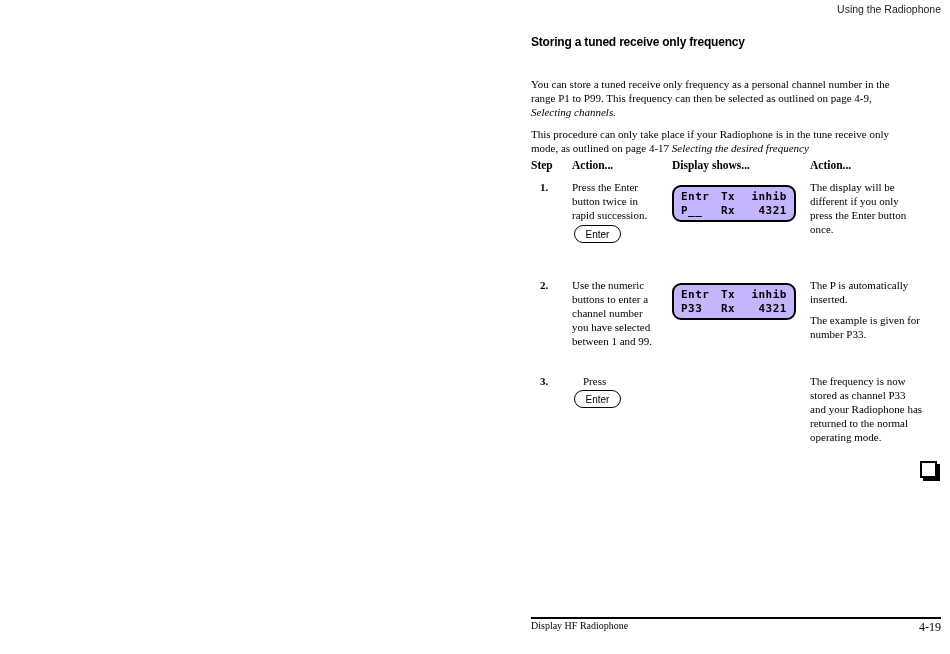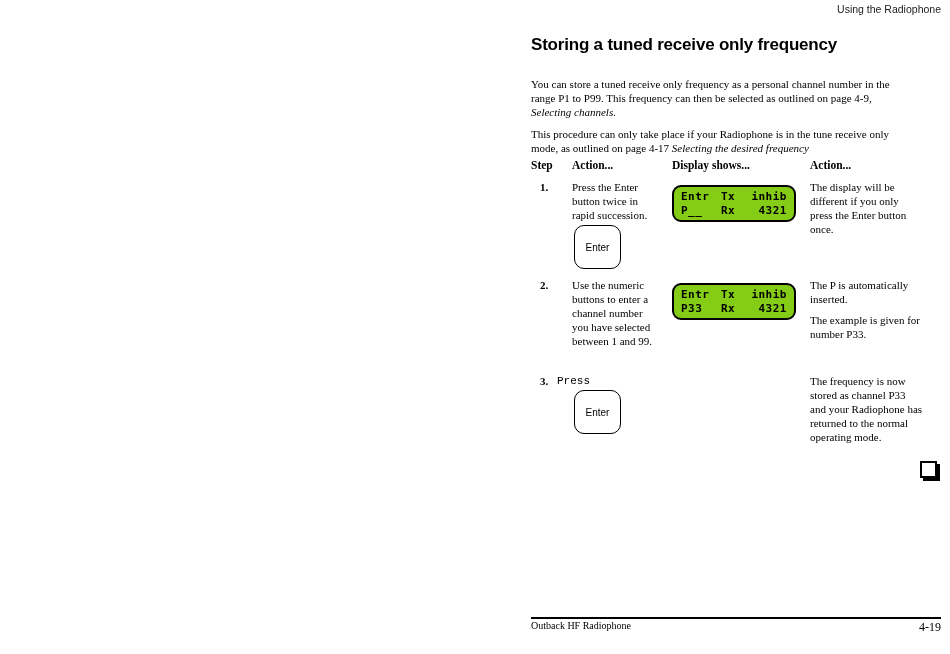--- a/index.html
+++ b/index.html
@@ -14,21 +14,21 @@
   .abs { position:absolute; }
   .sans { font-family:"Liberation Sans", sans-serif; }
   .pre { white-space:pre-line; }
 
   .header-right {
     top:3px; right:9px;
     font-size:10.5px; color:#222;
   }
   .title {
     left:531px; top:35px;
-    font-size:17px; font-weight:bold; color:#000;
+    font-size:12px; font-weight:bold; color:#000;
     letter-spacing:-0.2px;
   }
   .para { left:531px; width:440px; font-size:11px; line-height:14px; color:#000; }
   .para1 { top:66px; }
   .para2 { top:116px; }
 
   .thead { top:159px; font-size:11.5px; font-weight:bold; color:#000; }
   .th-step    { left:531px; }
   .th-action  { left:572px; }
   .th-display { left:672px; }
@@ -39,44 +39,44 @@
 
   .step1 { left:540px; top:180px; }
   .act1  { left:572px; top:180px; width:102px; }
   .rem1  { left:810px; top:180px; width:138px; }
 
   .step2 { left:540px; top:278px; }
   .act2  { left:572px; top:278px; width:102px; }
   .rem2  { left:810px; top:278px; width:140px; }
 
   .step3 { left:540px; top:374px; }
-  .act3  { left:557px; top:374px; width:102px;font-family:Liberation Mono, monospace; }
+  .act3  { left:583px; top:374px; width:102px; }
   .rem3  { left:810px; top:374px; width:138px; }
 
   .rem-para { margin:0 0 7px 0; }
   .rem-para:last-child { margin-bottom:0; }
 
   .enter-key {
-    width:47px; height:44px;
+    width:47px; height:18px;
     border:1.5px solid #000;
     border-radius:10px;
     background:#fff;
     display:flex; align-items:center; justify-content:center;
     font-family:"Liberation Sans", sans-serif;
     font-size:10px; color:#000;
     box-sizing:border-box;
   }
   .btn1 { left:574px; top:225px; }
   .btn3 { left:574px; top:390px; }
 
   .lcd {
     width:124px; height:37px;
     border:2px solid #000;
     border-radius:9px;
-    background:#84cc16;
+    background:#c4b5fd;
     box-sizing:border-box;
     padding:3px 7px 2px 7px;
     font-family:"DejaVu Sans Mono", monospace;
     font-weight:bold;
     font-size:11px; line-height:14px;
     letter-spacing:0.5px;
     color:#000;
   }
   .disp1 { left:672px; top:185px; }
   .disp2 { left:672px; top:283px; }
@@ -182,16 +182,16 @@
     <p class="rem-para pre">The frequency is now
 stored as channel P33
 and your Radiophone has
 returned to the normal
 operating mode.</p>
   </div>
 
   <div class="abs end-marker"></div>
 
   <div class="abs footer-rule"></div>
-  <div class="abs footer-left">Outback HF Radiophone</div>
+  <div class="abs footer-left">Display HF Radiophone</div>
   <div class="abs footer-right">4-19</div>
 
 </div>
 
 </body></html>

